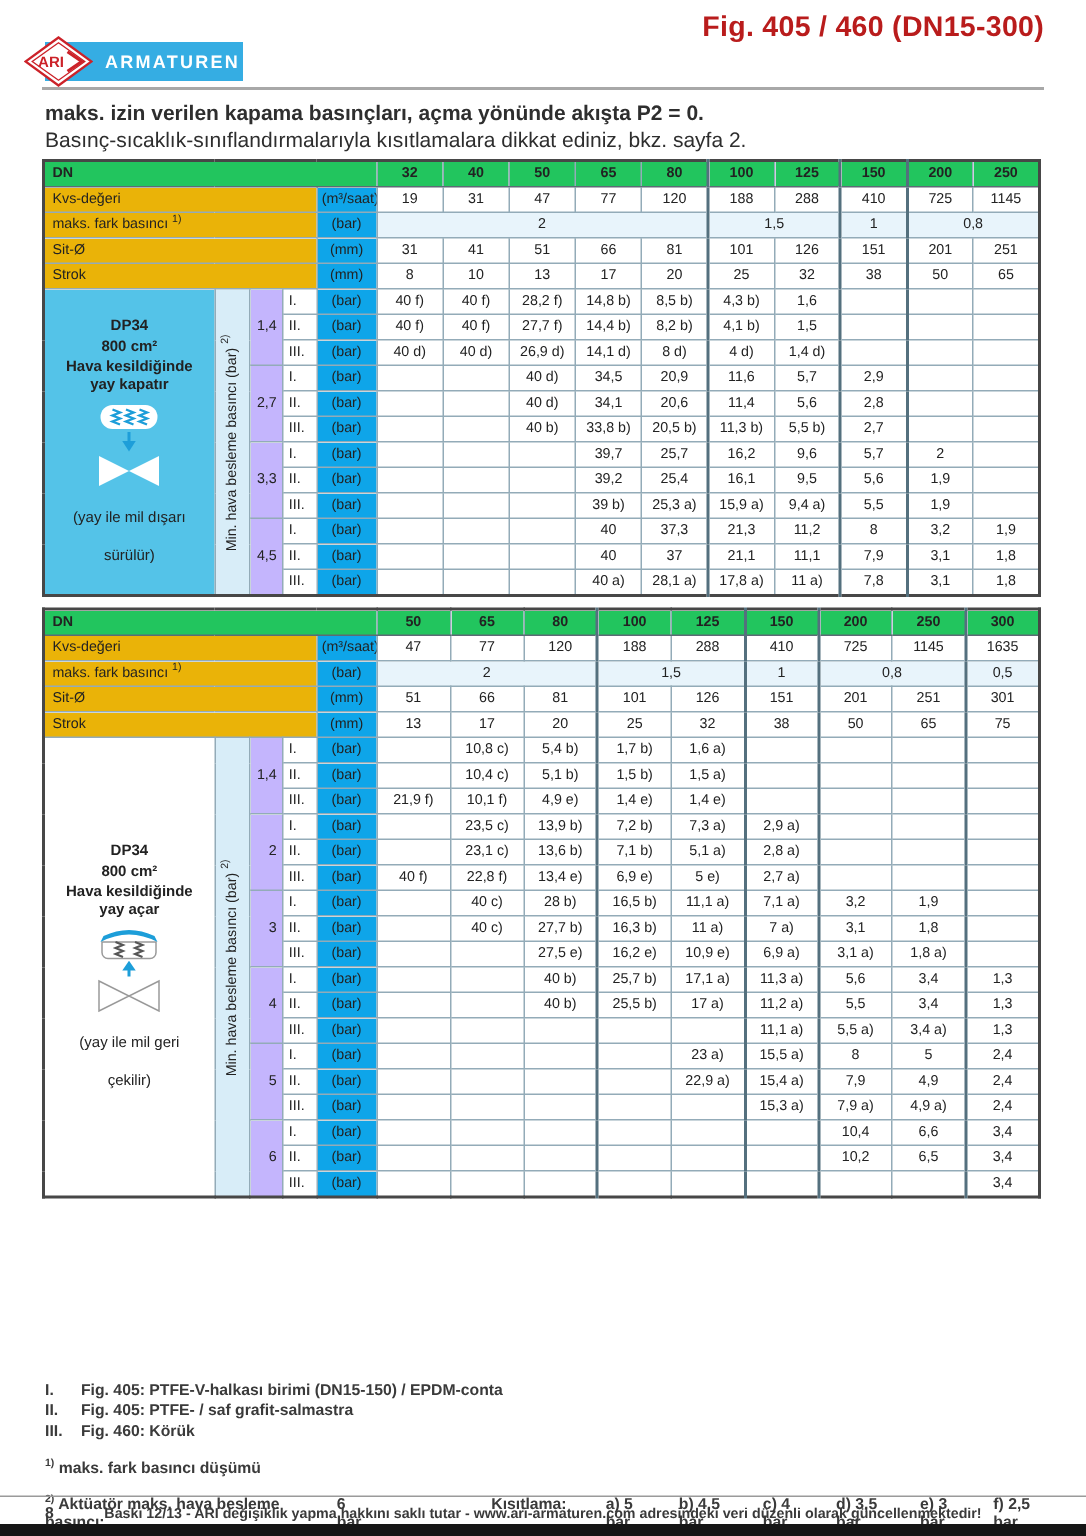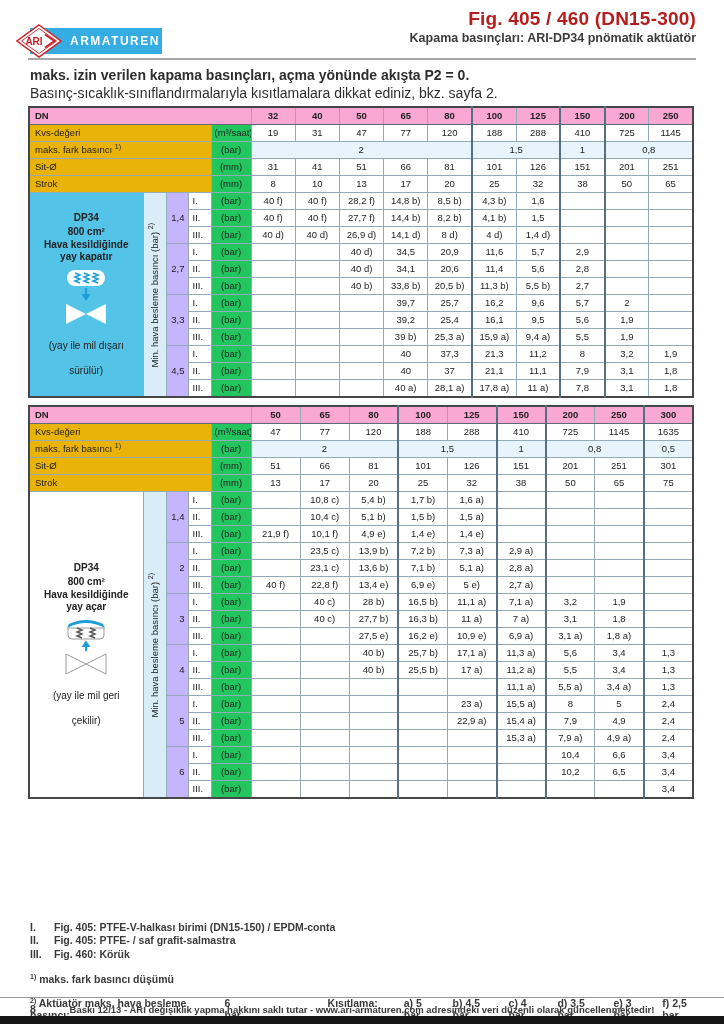--- a/index.html
+++ b/index.html
@@ -31,22 +31,22 @@
     border-collapse:collapse;table-layout:fixed;width:666px;
     font-size:9.5px;color:#222;
     border:2px solid #474747;
   }
   .datatable td{
     border:1px solid #93abb8;height:16px;padding:0 3px;line-height:1.05;
     overflow:hidden;white-space:nowrap;
   }
   .datatable td.num{text-align:center;padding:0 1px;}
   .datatable td.lbl{text-align:left;background:#eab308;padding-left:5px;}
-  .datatable td.unit{text-align:center;background:#22c55e;}
-  .datatable tr.dn-row td{background:#f9a8d4;font-weight:bold;}
+  .datatable td.unit{text-align:center;background:#0ea5e9;}
+  .datatable tr.dn-row td{background:#22c55e;font-weight:bold;}
   .datatable tr.dn-row td.lbl{font-weight:bold;}
   .datatable td.tint{background:#e8f4fb;}
   .datatable td.thick-r{border-right:2px solid #54707e;}
   .datatable tr.group-start td{border-top:1.5px solid #5c6b75;}
   .datatable tr.dn-row td{border-bottom:1.5px solid #5c6b75;}
   .datatable td.gcell{background:#c4b5fd;text-align:right;}
   .datatable td.roman{background:#fff;text-align:left;padding-left:4px;}
   .datatable td.vert{background:#d8edf8;text-align:center;vertical-align:middle;padding:0;}
   .vtext{
     writing-mode:vertical-rl;transform:rotate(180deg);
@@ -90,21 +90,20 @@
       <span class="logo-text">ARMATUREN</span>
       <svg class="logo-diamond" width="46" height="34" viewBox="0 0 46 34">
         <polygon points="23,1 45,17 23,33 1,17" fill="#ffffff" stroke="#cc2229" stroke-width="1.5"></polygon>
         <polygon points="23,4.5 40.5,17 23,29.5 5.5,17" fill="none" stroke="#cc2229" stroke-width="0.9"></polygon>
         <text x="18" y="20.5" font-size="10" font-weight="bold" fill="#cc2229" text-anchor="middle" font-family="Liberation Sans, sans-serif">ARI</text>
         <path d="M29 10.5 L38.5 17 L29 23.5" fill="none" stroke="#cc2229" stroke-width="2"></path>
       </svg>
     </div>
     <div class="titles">
       <div class="title">Fig. 405 / 460 (DN15-300)</div>
-      <div class="subtitle">Kapama basınçları: ARI-DP34 pnömatik aktüatör</div>
     </div>
   </div>
 
   <div class="intro">
     <div class="b">maks. izin verilen kapama basınçları, açma yönünde akışta P2 = 0.</div>
     <div>Basınç-sıcaklık-sınıflandırmalarıyla kısıtlamalara dikkat ediniz, bkz. sayfa 2.</div>
   </div>
 
   <div class="tblwrap">
       <table class="datatable">

